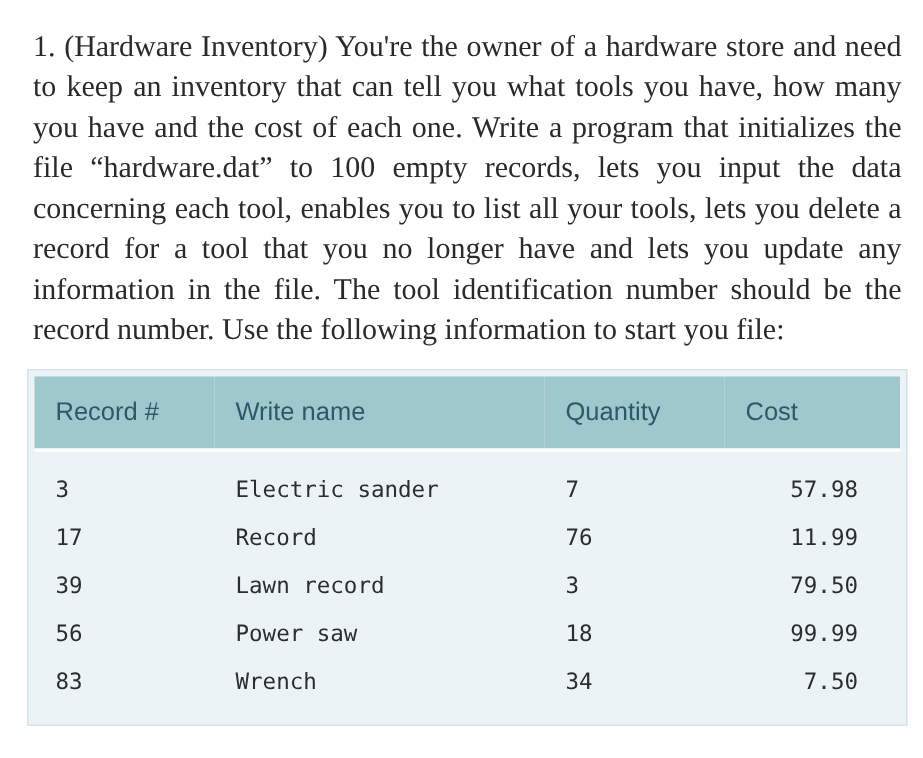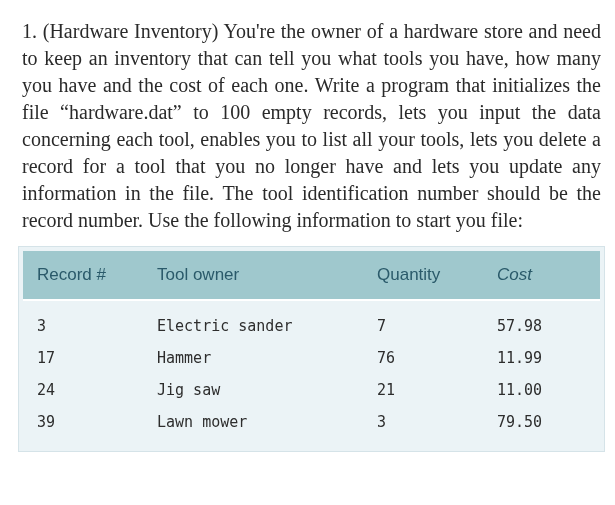--- a/index.html
+++ b/index.html
@@ -31,31 +31,31 @@
   }
   thead th {
     text-align: left;
     font-family: Verdana, Geneva, sans-serif;
     font-weight: 400;
     font-size: 17px;
     color: #2a5a6a;
     padding: 14px 10px 14px 14px;
     border-bottom: 2px solid #ffffff;
   }
-  thead th:nth-child(4) { padding-right: 28px; font-style: italic; }
+  thead th:nth-child(4) { padding-right: 28px; }
   tbody td {
     font-family: "Lucida Console", Monaco, Consolas, monospace;
     font-size: 15px;
     color: #2d2d2d;
     padding: 7px 10px 7px 14px;
     white-space: pre;
   }
   tbody tr:first-child td { padding-top: 16px; }
   tbody tr:last-child td { padding-bottom: 16px; }
-  tbody td.cost { padding-right: 28px; }
+  tbody td.cost { text-align: right; padding-right: 28px; }
   .col-rec  { width: 120px; }
   .col-name { width: 220px; }
   .col-qty  { width: 120px; }
   .col-cost { width: auto; }
 </style>
 </head>
 <body>
 
 <div class="problem-text">1. (Hardware Inventory) You're the owner of a hardware store and need to keep an inventory that can tell you what tools you have, how many you have and the cost of each one. Write a program that initializes the file “hardware.dat” to 100 empty records, lets you input the data concerning each tool, enables you to list all your tools, lets you delete a record for a tool that you no longer have and lets you update any information in the file. The tool identification number should be the record number. Use the following information to start you file:</div>
 
@@ -63,45 +63,51 @@
   <table>
     <colgroup>
       <col class="col-rec">
         <col class="col-name">
         <col class="col-qty">
         <col class="col-cost">
     </colgroup>
     <thead>
       <tr>
         <th>Record #</th>
-        <th>Tool owner</th>
+        <th>Write name</th>
         <th>Quantity</th>
         <th>Cost</th>
       </tr>
     </thead>
     <tbody>
       <tr>
         <td>3</td>
         <td>Electric sander</td>
         <td>7</td>
         <td class="cost">57.98</td>
       </tr>
       <tr>
         <td>17</td>
-        <td>Hammer</td>
+        <td>Record</td>
         <td>76</td>
         <td class="cost">11.99</td>
       </tr>
       <tr>
-        <td>24</td>
-        <td>Jig saw</td>
-        <td>21</td>
-        <td class="cost">11.00</td>
+        <td>39</td>
+        <td>Lawn record</td>
+        <td>3</td>
+        <td class="cost">79.50</td>
       </tr>
       <tr>
-        <td>39</td>
-        <td>Lawn mower</td>
-        <td>3</td>
-        <td class="cost">79.50</td>
+        <td>56</td>
+        <td>Power saw</td>
+        <td>18</td>
+        <td class="cost">99.99</td>
+      </tr>
+      <tr>
+        <td>83</td>
+        <td>Wrench</td>
+        <td>34</td>
+        <td class="cost">7.50</td>
       </tr>
     </tbody>
   </table>
 </div>
 
 </body></html>

